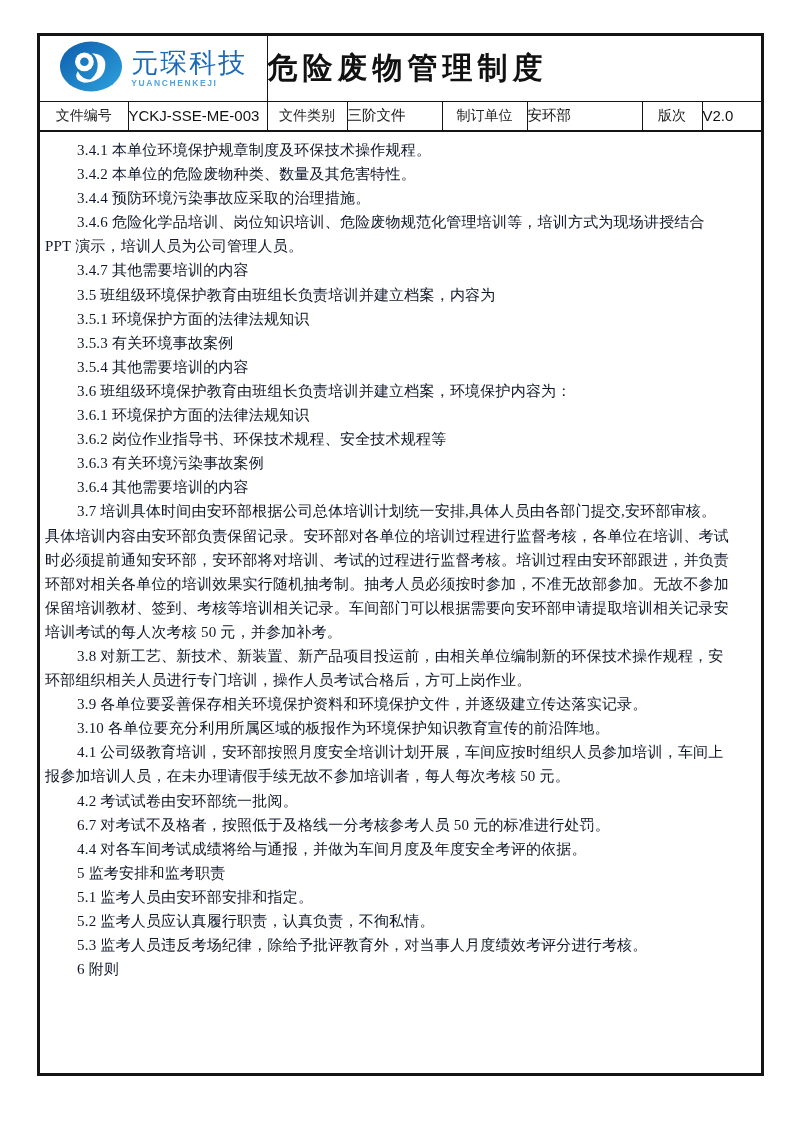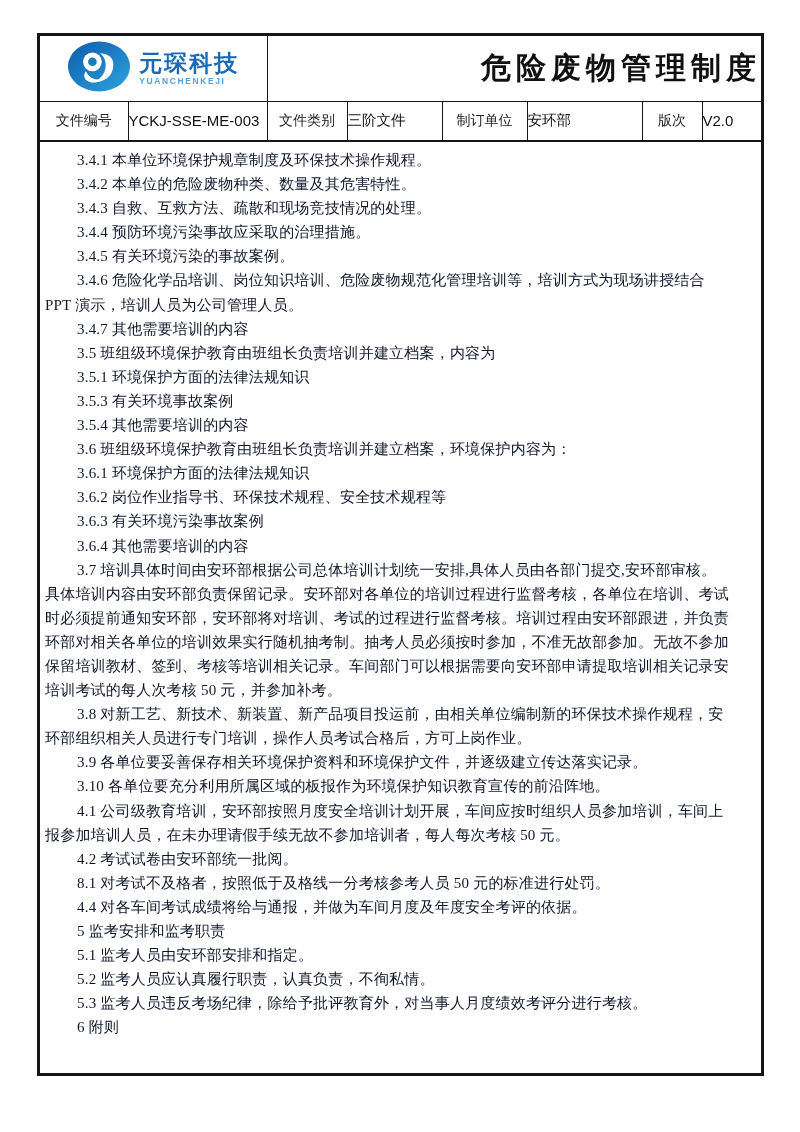--- a/index.html
+++ b/index.html
@@ -26,34 +26,34 @@
     table-layout:fixed;
   }
   .hdr-table td {
     border:1.5px solid #151515;
     overflow:hidden;
     white-space:nowrap;
   }
   .hdr-table tr.r1 td { border-top:none; height:65px; }
   .hdr-table td:first-child { border-left:none; }
   .hdr-table td:last-child  { border-right:none; }
-  .hdr-table tr.r2 td { height:40px; border-bottom:2.5px solid #151515; }
+  .hdr-table tr.r2 td { height:30px; border-bottom:2.5px solid #151515; }
   .logo-cell { text-align:center; vertical-align:middle; }
   .logo-wrap { display:flex; align-items:center; justify-content:center; gap:8px; }
   .logo-text-block { display:flex; flex-direction:column; align-items:flex-start; line-height:1; }
   .logo-cn {
-    font-size:23px; font-weight:700; color:#1a6ab8;
+    font-size:27px; font-weight:400; color:#1a6ab8;
     letter-spacing:2px;
     font-family:"Liberation Sans","DejaVu Sans",sans-serif;
   }
   .logo-en {
     font-size:8.5px; color:#55a3d8; letter-spacing:1.6px; margin-top:2px;
     font-family:Liberation Sans, sans-serif; font-weight:700;
   }
-  .title-cell { text-align:right; vertical-align:middle;margin-left:24px; }
+  .title-cell { text-align:left; vertical-align:middle;margin-left:24px; }
   .doc-title {
     font-size:30px; font-weight:700; letter-spacing:5px; color:#111;
   }
   .meta-label {
     text-align:center; font-size:14px; color:#222;
     vertical-align:middle;
   }
   .meta-value {
     font-size:15px; color:#111;
     vertical-align:middle;
@@ -128,23 +128,21 @@
         <td class="meta-value serif">安环部</td>
         <td class="meta-label">版次</td>
         <td class="meta-value">V2.0</td>
       </tr>
     </tbody>
       </table>
 
     <div class="doc-body" id="body-lines">
         <div class="bline ind">3.4.1 本单位环境保护规章制度及环保技术操作规程。</div>
         <div class="bline ind">3.4.2 本单位的危险废物种类、数量及其危害特性。</div>
-        <div class="bline ind">3.4.3 自救、互救方法、疏散和现场竞技情况的处理。</div>
         <div class="bline ind">3.4.4 预防环境污染事故应采取的治理措施。</div>
-        <div class="bline ind">3.4.5 有关环境污染的事故案例。</div>
         <div class="bline ind">3.4.6 危险化学品培训、岗位知识培训、危险废物规范化管理培训等，培训方式为现场讲授结合</div>
         <div class="bline">PPT 演示，培训人员为公司管理人员。</div>
         <div class="bline ind">3.4.7 其他需要培训的内容</div>
         <div class="bline ind">3.5 班组级环境保护教育由班组长负责培训并建立档案，内容为</div>
         <div class="bline ind">3.5.1 环境保护方面的法律法规知识</div>
         <div class="bline ind">3.5.3 有关环境事故案例</div>
         <div class="bline ind">3.5.4 其他需要培训的内容</div>
         <div class="bline ind">3.6 班组级环境保护教育由班组长负责培训并建立档案，环境保护内容为：</div>
         <div class="bline ind">3.6.1 环境保护方面的法律法规知识</div>
         <div class="bline ind">3.6.2 岗位作业指导书、环保技术规程、安全技术规程等</div>
@@ -156,21 +154,21 @@
         <div class="bline">环部对相关各单位的培训效果实行随机抽考制。抽考人员必须按时参加，不准无故部参加。无故不参加</div>
         <div class="bline">保留培训教材、签到、考核等培训相关记录。车间部门可以根据需要向安环部申请提取培训相关记录安</div>
         <div class="bline">培训考试的每人次考核 50 元，并参加补考。</div>
         <div class="bline ind">3.8 对新工艺、新技术、新装置、新产品项目投运前，由相关单位编制新的环保技术操作规程，安</div>
         <div class="bline">环部组织相关人员进行专门培训，操作人员考试合格后，方可上岗作业。</div>
         <div class="bline ind">3.9 各单位要妥善保存相关环境保护资料和环境保护文件，并逐级建立传达落实记录。</div>
         <div class="bline ind">3.10 各单位要充分利用所属区域的板报作为环境保护知识教育宣传的前沿阵地。</div>
         <div class="bline ind">4.1 公司级教育培训，安环部按照月度安全培训计划开展，车间应按时组织人员参加培训，车间上</div>
         <div class="bline">报参加培训人员，在未办理请假手续无故不参加培训者，每人每次考核 50 元。</div>
         <div class="bline ind">4.2 考试试卷由安环部统一批阅。</div>
-        <div class="bline ind">8.1 对考试不及格者，按照低于及格线一分考核参考人员 50 元的标准进行处罚。</div>
+        <div class="bline ind">6.7 对考试不及格者，按照低于及格线一分考核参考人员 50 元的标准进行处罚。</div>
         <div class="bline ind">4.4 对各车间考试成绩将给与通报，并做为车间月度及年度安全考评的依据。</div>
         <div class="bline ind">5 监考安排和监考职责</div>
         <div class="bline ind">5.1 监考人员由安环部安排和指定。</div>
         <div class="bline ind">5.2 监考人员应认真履行职责，认真负责，不徇私情。</div>
         <div class="bline ind">5.3 监考人员违反考场纪律，除给予批评教育外，对当事人月度绩效考评分进行考核。</div>
         <div class="bline ind">6 附则</div>
       </div>
 
   </div>
 </div>

